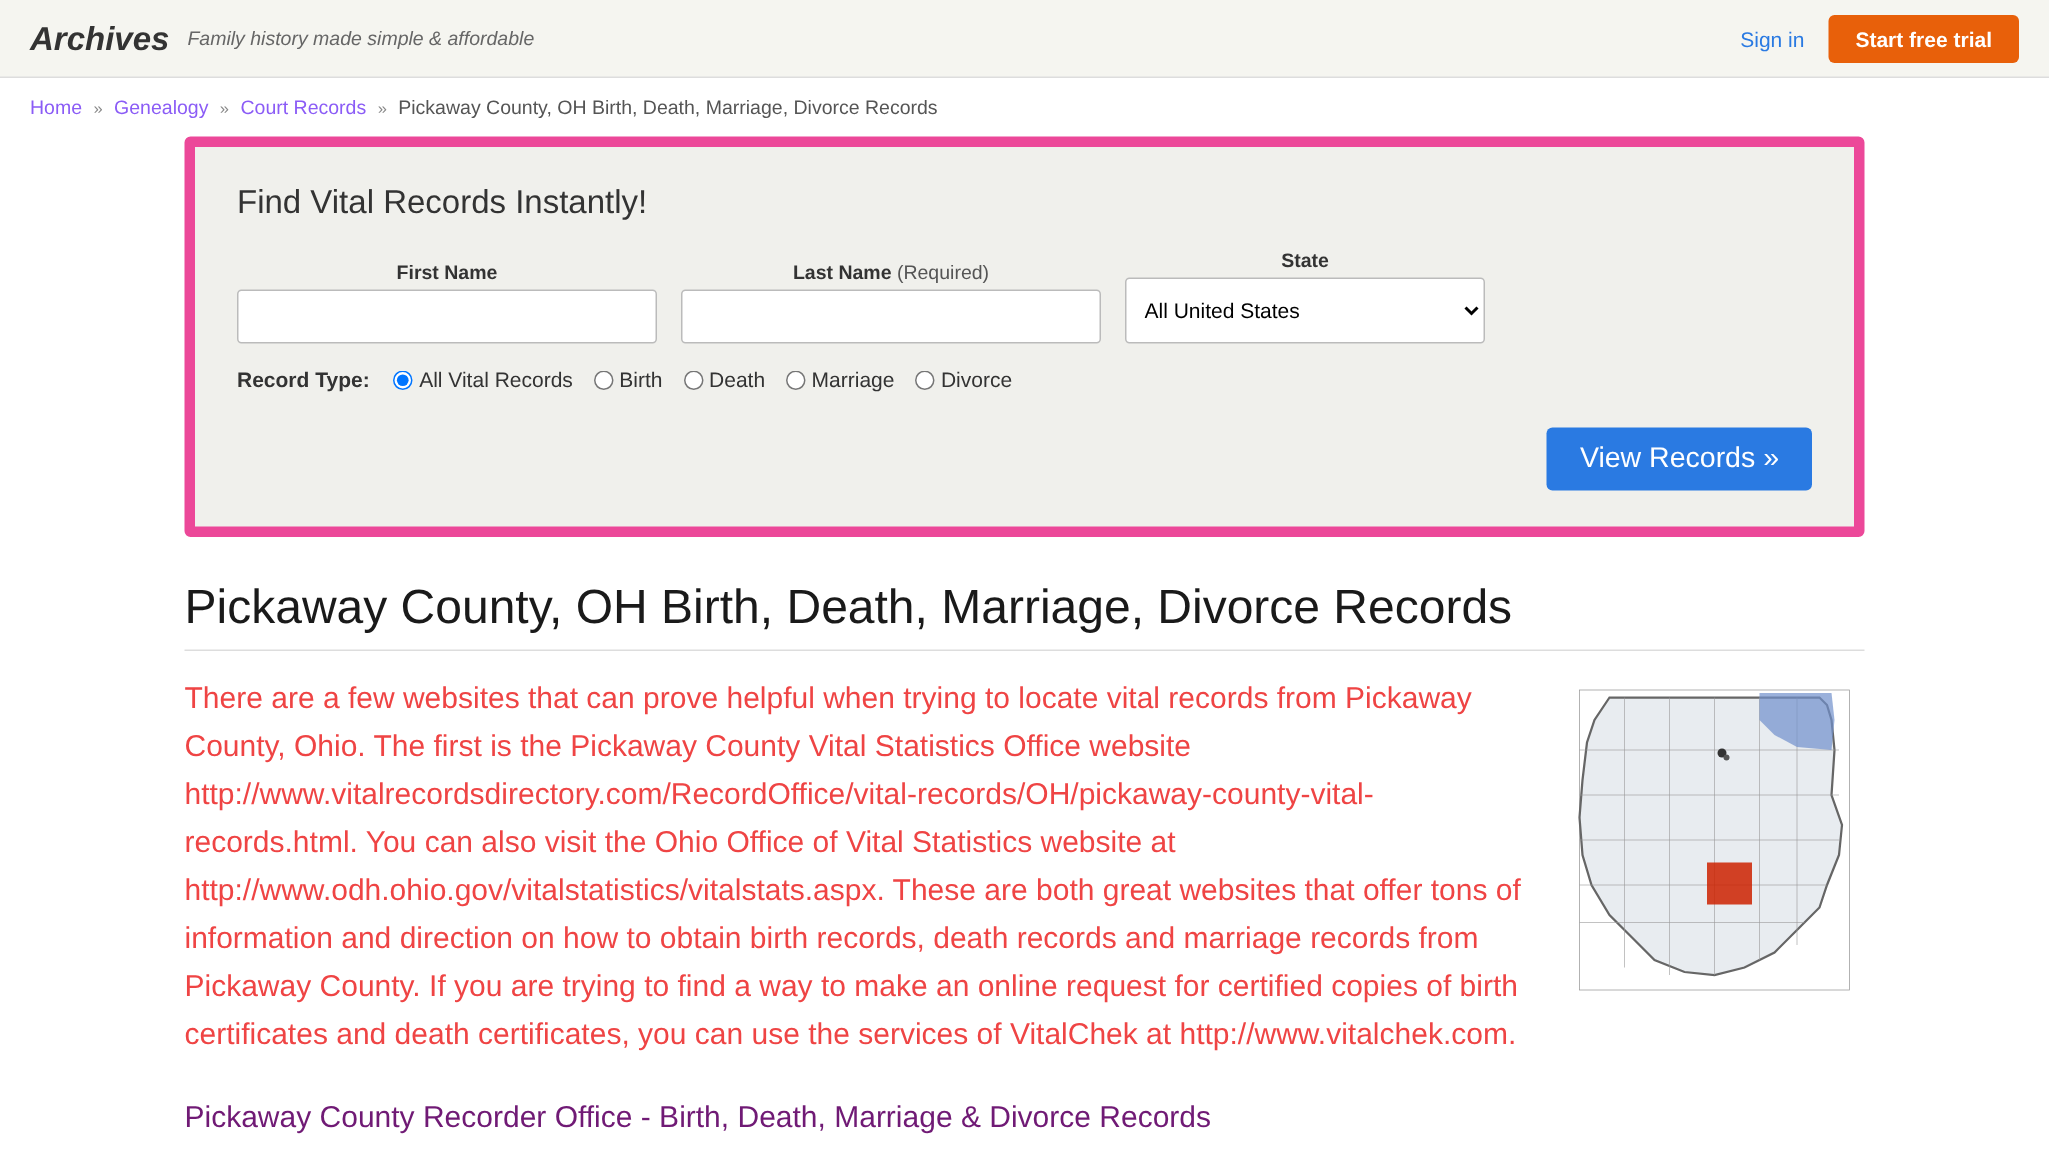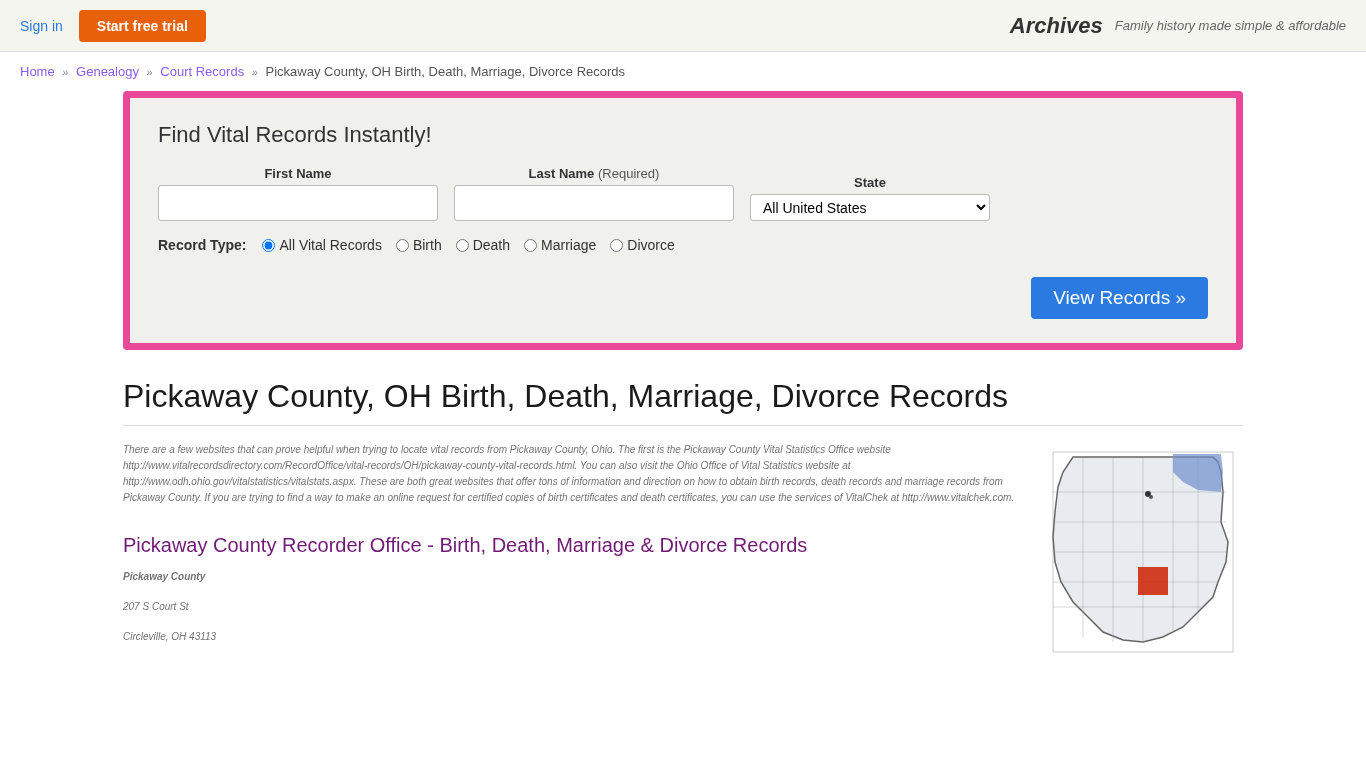--- a/index.html
+++ b/index.html
@@ -84,21 +84,21 @@
       width: 280px;
       height: 36px;
       border: 1px solid #bbb;
       border-radius: 3px;
       padding: 4px 8px;
       font-size: 14px;
       background: #fff;
     }
     .form-group select {
       width: 240px;
-      height: 27px;
+      height: 44px;
       border: 1px solid #bbb;
       border-radius: 3px;
       padding: 4px 8px;
       font-size: 14px;
       background: #fff;
       appearance: auto;
     }
     .record-type-row {
       display: flex;
       align-items: center;
@@ -136,25 +136,24 @@
     }
 
     
     #content-area {
       display: flex;
       gap: 24px;
       margin-top: 16px;
     }
     #content-text { flex: 1; }
     #content-text p {
-      font-size: 10px;
+      font-size: 20px;
       line-height: 1.6;
-      color: #737373;
+      color: #ef4444;
       margin-bottom: 14px;
-      font-style: italic;
     }
 
     
     #ohio-map-container {
       width: 200px;
       flex-shrink: 0;
     }
 
     
     .section-heading {
@@ -165,29 +164,29 @@
       margin-bottom: 12px;
     }
     .office-name { font-weight: bold; font-size: 14px; }
     .office-details { font-size: 14px; line-height: 1.7; }
     .hours-label { font-weight: bold; }
   </style>
 </head>
 <body>
 
 <div id="header">
+  <div id="header-left">
+    <div class="archives-logo">
+      <em>Archives</em>
+    </div>
+    <span class="tagline">Family history made simple &amp; affordable</span>
+  </div>
   <div id="header-right">
     <a href="#" class="sign-in-link">Sign in</a>
     <button class="start-trial-btn">Start free trial</button>
-  </div>
-  <div id="header-left">
-    <div class="archives-logo">
-      <em>Archives</em>
-    </div>
-    <span class="tagline">Family history made simple &amp; affordable</span>
   </div>
 </div>
 
 <div id="breadcrumb">
   <a href="#">Home</a>
   <span class="sep">»</span>
   <a href="#">Genealogy</a>
   <span class="sep">»</span>
   <a href="#">Court Records</a>
   <span class="sep">»</span>

